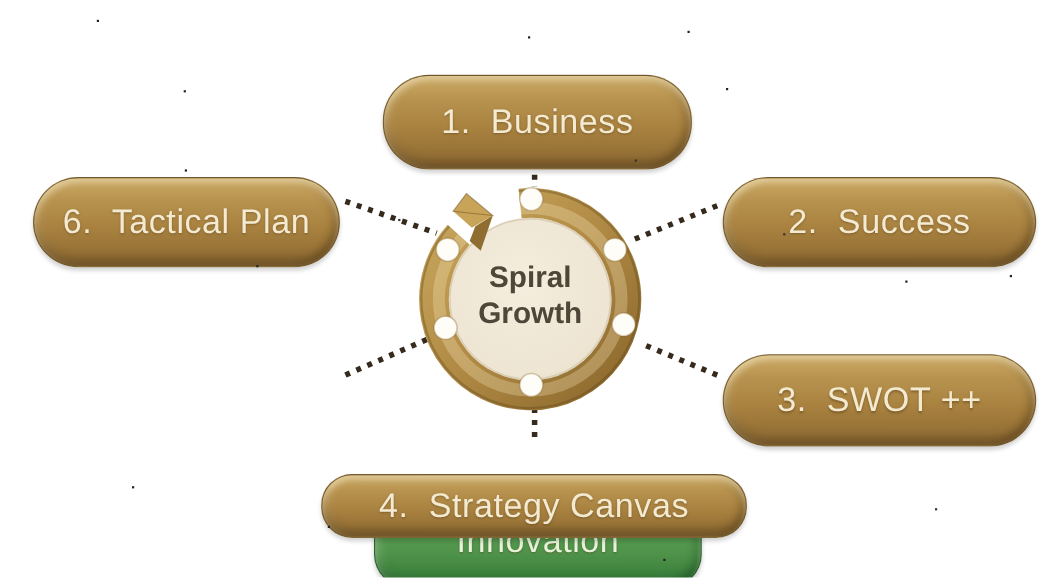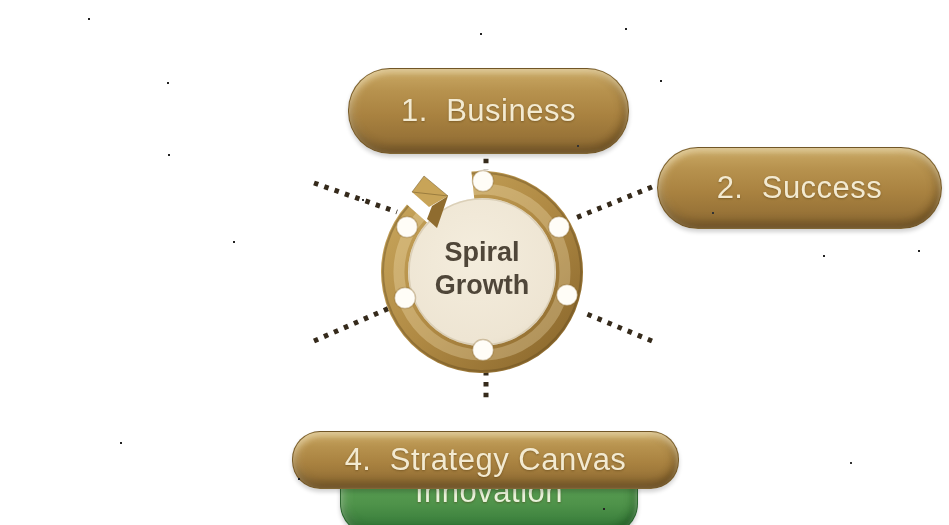--- a/index.html
+++ b/index.html
@@ -23,21 +23,21 @@
       inset 0 -6px 9px rgba(60,40,10,.38),
       inset 5px 0 8px rgba(255,240,200,.22),
       inset -5px 0 8px rgba(60,40,10,.25),
       0 3px 4px rgba(0,0,0,.18);
     z-index:3;
     margin-top:19px;
   }
   .pill span{white-space:pre;}
   .pill-business    {left:348px;top:49px;width:279px;height:84px;}
   .pill-tactical    {left:30px;top:142px;width:277px;height:80px;}
-  .pill-success     {left:657px;top:128px;width:283px;height:80px;}
+  .pill-success     {left:657px;top:142px;width:283px;height:80px;}
   .pill-organization{left:30px;top:303px;width:277px;height:85px;}
   .pill-swot        {left:657px;top:303px;width:283px;height:82px;}
   .pill-strategy    {left:292px;top:412px;width:385px;height:56px;border-radius:28px;align-items:center;}
   .pill-innovation{
     left:340px;top:436px;width:298px;height:79px;border-radius:30px;z-index:2;
     color:#e9f2da;
     background:linear-gradient(180deg,#83bb7d 0%,#5aa054 28%,#4f934a 62%,#3a7f3c 88%,#2e7a33 100%);
     border:1px solid rgba(38,92,42,.8);
     box-shadow:
       inset 0 4px 6px rgba(230,255,220,.5),
@@ -118,25 +118,31 @@
       <circle cx="483" cy="350" r="10.5"></circle>
     </g>
   </svg>
 
   <div class="pill pill-business">
     <span>1.  Business</span>
   </div>
   <div class="pill pill-success">
     <span>2.  Success</span>
   </div>
+  <div class="pill pill-swot">
+    <span>3.  SWOT ++</span>
+  </div>
   <div class="pill pill-innovation">
     <span>Innovation</span>
   </div>
   <div class="pill pill-strategy">
     <span>4.  Strategy Canvas</span>
+  </div>
+  <div class="pill pill-tactical">
+    <span>6.  Tactical Plan</span>
   </div>
 
   <div class="center-title">
     <div>Spiral</div>
     <div>Growth</div>
   </div>
 
 
   <div class="noise"></div>
 </div>

